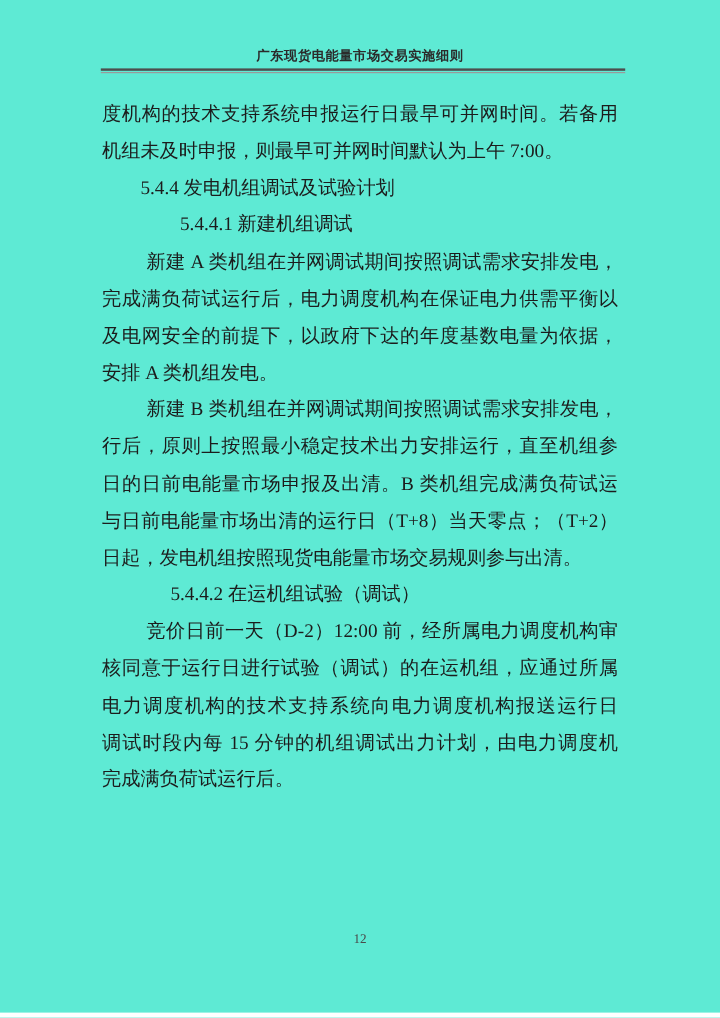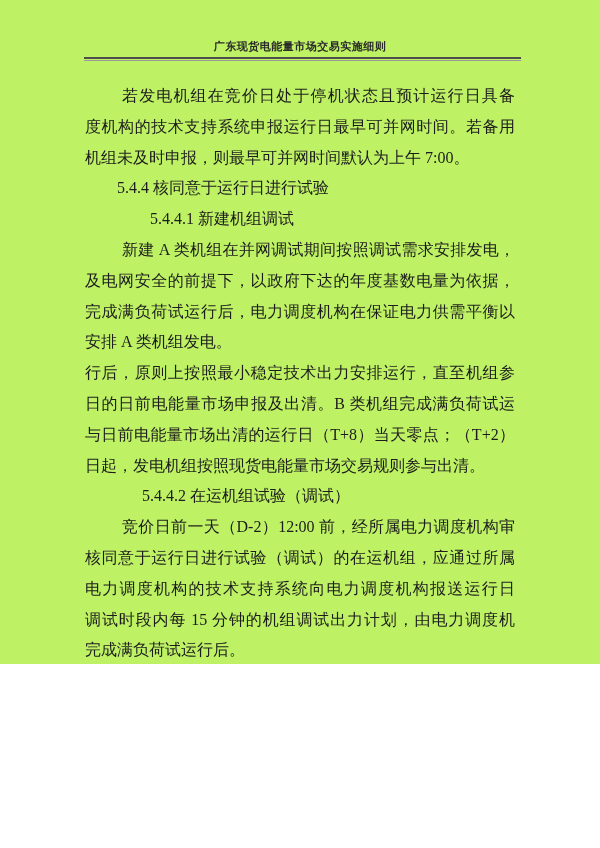--- a/index.html
+++ b/index.html
@@ -1,20 +1,20 @@
 <!DOCTYPE html>
 <html><head>
 <meta charset="utf-8">
 <style>
   html, body { margin: 0; padding: 0; background: #ffffff; }
   .page {
     position: relative;
     width: 600px;
-    height: 664px;
-    background: #bef264;
+    height: 844px;
+    background: #5eead4;
     font-family: "Liberation Serif", serif;
     color: #1c1c1c;
     overflow: hidden;
   }
   .header-title {
     position: absolute;
     top: 39px;
     left: 0;
     width: 600px;
     text-align: center;
@@ -50,57 +50,57 @@
     text-justify: inter-character;
     word-break: break-all;
   }
   .first { text-indent: 37px; }
   .heading { height: 30.8px; line-height: 30.8px; }
   .ind-h1 { padding-left: 32px; }
   .ind-h2 { padding-left: 65px; }
   .ind-h3 { padding-left: 57px; }
   .page-number {
     position: absolute;
-    top: 747px;
+    top: 777px;
     left: 0;
     width: 600px;
     text-align: center;
-    font-size: 17px;
+    font-size: 11px;
     color: #4a4a4a;
   }
 </style>
 </head>
 <body>
 
 <div class="page">
 
   <div class="header-title">广东现货电能量市场交易实施细则</div>
 
   <div class="header-rule"></div>
 
   <div class="body-text">
 
     <div>
-      <div class="line just first">若发电机组在竞价日处于停机状态且预计运行日具备</div>
       <div class="line just">度机构的技术支持系统申报运行日最早可并网时间。若备用</div>
       <div class="line">机组未及时申报，则最早可并网时间默认为上午 7:00。</div>
     </div>
 
-    <div class="heading ind-h1">5.4.4 核同意于运行日进行试验</div>
+    <div class="heading ind-h1">5.4.4 发电机组调试及试验计划</div>
 
     <div class="heading ind-h2">5.4.4.1 新建机组调试</div>
 
     <div>
       <div class="line just first">新建 A 类机组在并网调试期间按照调试需求安排发电，</div>
+      <div class="line just">完成满负荷试运行后，电力调度机构在保证电力供需平衡以</div>
       <div class="line just">及电网安全的前提下，以政府下达的年度基数电量为依据，</div>
-      <div class="line just">完成满负荷试运行后，电力调度机构在保证电力供需平衡以</div>
       <div class="line">安排 A 类机组发电。</div>
     </div>
 
     <div>
+      <div class="line just first">新建 B 类机组在并网调试期间按照调试需求安排发电，</div>
       <div class="line just">行后，原则上按照最小稳定技术出力安排运行，直至机组参</div>
       <div class="line just">日的日前电能量市场申报及出清。B 类机组完成满负荷试运</div>
       <div class="line just">与日前电能量市场出清的运行日（T+8）当天零点；（T+2）</div>
       <div class="line">日起，发电机组按照现货电能量市场交易规则参与出清。</div>
     </div>
 
     <div class="heading ind-h3">5.4.4.2 在运机组试验（调试）</div>
 
     <div>
       <div class="line just first">竞价日前一天（D-2）12:00 前，经所属电力调度机构审</div>

